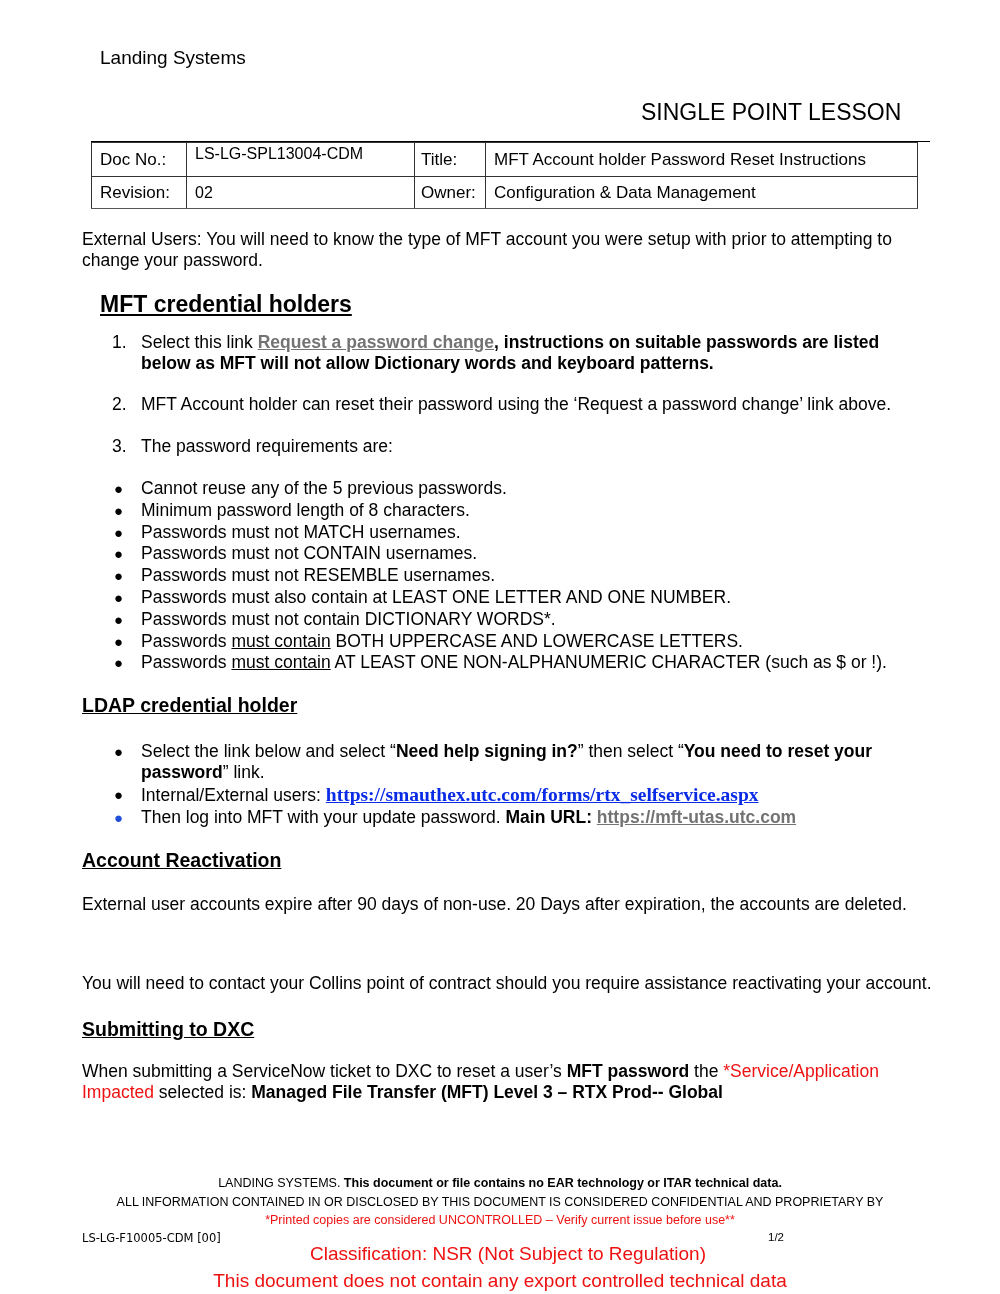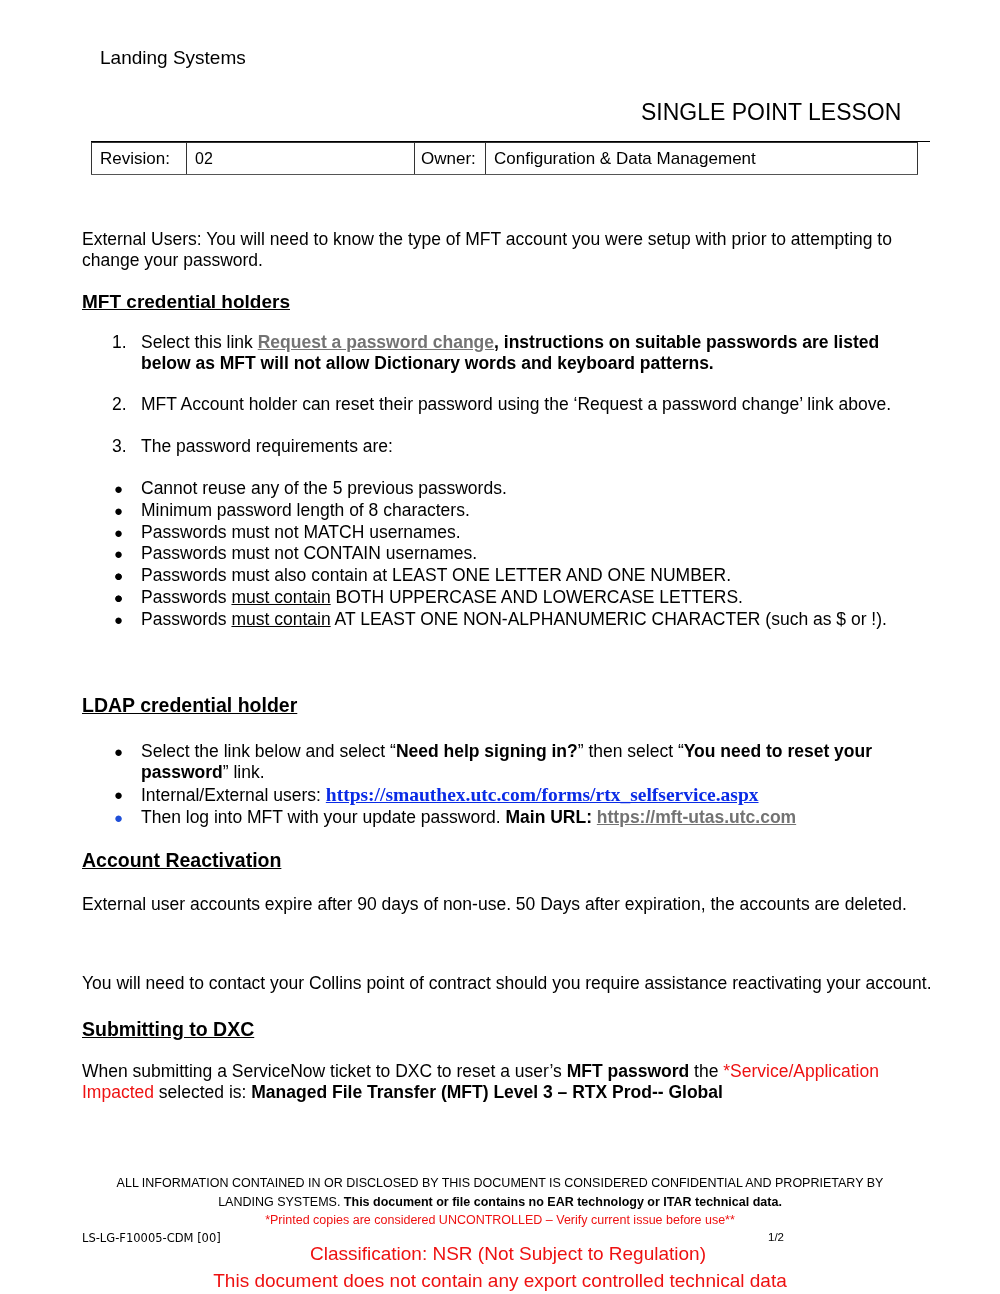--- a/index.html
+++ b/index.html
@@ -20,21 +20,21 @@
   }
   table.meta td.c1 { width: 86px; }
   table.meta td.c2 { width: 219px; }
   table.meta td.c3 { width: 64px; padding-left: 6px; }
   table.meta td.c2top { vertical-align: top; padding-top: 2px; font-size: 16px; }
   table.meta td.rev-val { font-size: 16px; }
   table.meta tr:last-child td { border-bottom: 1.5px solid #555; }
 
   .p { left: 82px; font-size: 17.5px; line-height: 21px; width: 850px; }
   .h { left: 82px; font-weight: bold; text-decoration: underline; }
-  .h-small { font-size: 19px; }
+  .h-small { font-size: 23px; margin-left: 18px; }
   .h-big { font-size: 19.5px; }
 
   .num-item { left: 112px; width: 800px; font-size: 17.5px; line-height: 21px; }
   .num-item .n { position: absolute; left: 0; top: 0; }
   .num-item .t { display: block; margin-left: 29px; }
 
   .bullets { left: 112px; width: 820px; font-size: 17.5px; line-height: 21.8px; margin: 0; padding: 0; list-style: none; }
   .bullets li { position: relative; padding-left: 29px; }
   .bullets li .dot { position: absolute; left: 2px; top: 0; font-size: 15px; }
   .bullets li .dot.blue { color: #1f4fd8; }
@@ -53,20 +53,26 @@
 </style>
 </head>
 <body>
 
 <div class="abs company">Landing Systems</div>
 <div class="abs spl-title">SINGLE POINT LESSON</div>
 <div class="abs top-rule"></div>
 
 <table class="meta">
   <tbody>
+      <tr>
+    <td class="c1">Doc No.:</td>
+    <td class="c2 c2top">LS-LG-SPL13004-CDM</td>
+    <td class="c3">Title:</td>
+    <td>MFT Account holder Password Reset Instructions</td>
+  </tr>
   <tr>
     <td class="c1">Revision:</td>
     <td class="c2 rev-val">02</td>
     <td class="c3">Owner:</td>
     <td>Configuration &amp; Data Management</td>
   </tr>
 </tbody>
   </table>
 
 <div class="abs p" style="top:229px;">External Users: You will need to know the type of MFT account you were setup with prior to attempting to change your password.</div>
@@ -86,43 +92,43 @@
 <div class="abs num-item" style="top:436px;">
   <span class="n">3.</span>
   <span class="t">The password requirements are:</span>
 </div>
 
 <ul class="abs bullets" style="top:478px;">
   <li><span class="dot">●</span><span>Cannot reuse any of the 5 previous passwords.</span></li>
   <li><span class="dot">●</span><span>Minimum password length of 8 characters.</span></li>
   <li><span class="dot">●</span><span>Passwords must not MATCH usernames.</span></li>
   <li><span class="dot">●</span><span>Passwords must not CONTAIN usernames.</span></li>
-  <li><span class="dot">●</span></li>
+  <li><span class="dot">●</span><span>Passwords must not RESEMBLE usernames.</span></li>
   <li><span class="dot">●</span><span>Passwords must also contain at LEAST ONE LETTER AND ONE NUMBER.</span></li>
-  <li><span class="dot">●</span></li>
+  <li><span class="dot">●</span><span>Passwords must not contain DICTIONARY WORDS*.</span></li>
   <li><span class="dot">●</span><span>Passwords </span><span class="u">must contain</span><span> BOTH UPPERCASE AND LOWERCASE LETTERS.</span></li>
   <li><span class="dot">●</span><span>Passwords </span><span class="u">must contain</span><span> AT LEAST ONE NON-ALPHANUMERIC CHARACTER (such as $ or !).</span></li>
 </ul>
 
 <div class="abs h h-big" style="top:694px;">LDAP credential holder</div>
 
 <ul class="abs bullets" style="top:741px; line-height:21px;">
   <li><span class="dot">●</span><span>Select the link below and select “</span><span class="b">Need help signing in?</span><span>” then select “</span><span class="b">You need to reset your password</span><span>” link.</span></li>
   <li style="margin-top:1px;"><span class="dot">●</span><span>Internal/External users: </span><a class="serif-link">https://smauthex.utc.com/forms/rtx_selfservice.aspx</a></li>
   <li style="margin-top:1px;"><span class="dot blue">●</span><span>Then log into MFT with your update password. </span><span class="b">Main URL: </span><a class="link">https://mft-utas.utc.com</a></li>
 </ul>
 
 <div class="abs h h-big" style="top:849px;">Account Reactivation</div>
-<div class="abs p" style="top:894px;">External user accounts expire after 90 days of non-use. 50 Days after expiration, the accounts are deleted.</div>
+<div class="abs p" style="top:894px;">External user accounts expire after 90 days of non-use. 20 Days after expiration, the accounts are deleted.</div>
 <div class="abs p" style="top:956px;margin-top:17px;">You will need to contact your Collins point of contract should you require assistance reactivating your account.</div>
 
 <div class="abs h h-big" style="top:1018px;">Submitting to DXC</div>
 <div class="abs p" style="top:1061px;"><span>When submitting a ServiceNow ticket to DXC to reset a user’s </span><span class="b">MFT password</span><span> the </span><span class="red">*Service/Application Impacted</span><span> selected is: </span><span class="b">Managed File Transfer (MFT) Level 3 – RTX Prod-- Global</span></div>
 
 <div class="abs footer-legal" style="top:1174px;">
+  <div><span>LANDING SYSTEMS. </span><span class="b">This document or file contains no EAR technology or ITAR technical data.</span></div>
   <div>ALL INFORMATION CONTAINED IN OR DISCLOSED BY THIS DOCUMENT IS CONSIDERED CONFIDENTIAL AND PROPRIETARY BY</div>
-  <div><span>LANDING SYSTEMS. </span><span class="b">This document or file contains no EAR technology or ITAR technical data.</span></div>
 </div>
 <div class="abs footer-red" style="top:1213px;">*Printed copies are considered UNCONTROLLED – Verify current issue before use**</div>
 <div class="abs form-no">LS-LG-F10005-CDM [00]</div>
 <div class="abs page-no">1/2</div>
 <div class="abs class1">Classification: NSR (Not Subject to Regulation)</div>
 <div class="abs class2">This document does not contain any export controlled technical data</div>
 
 </body></html>

